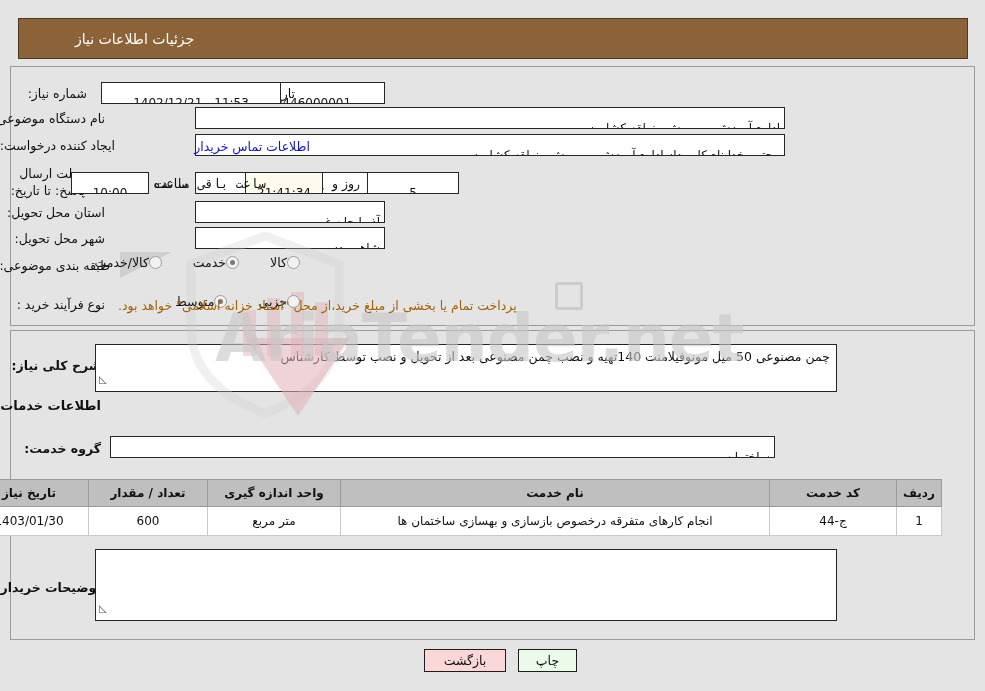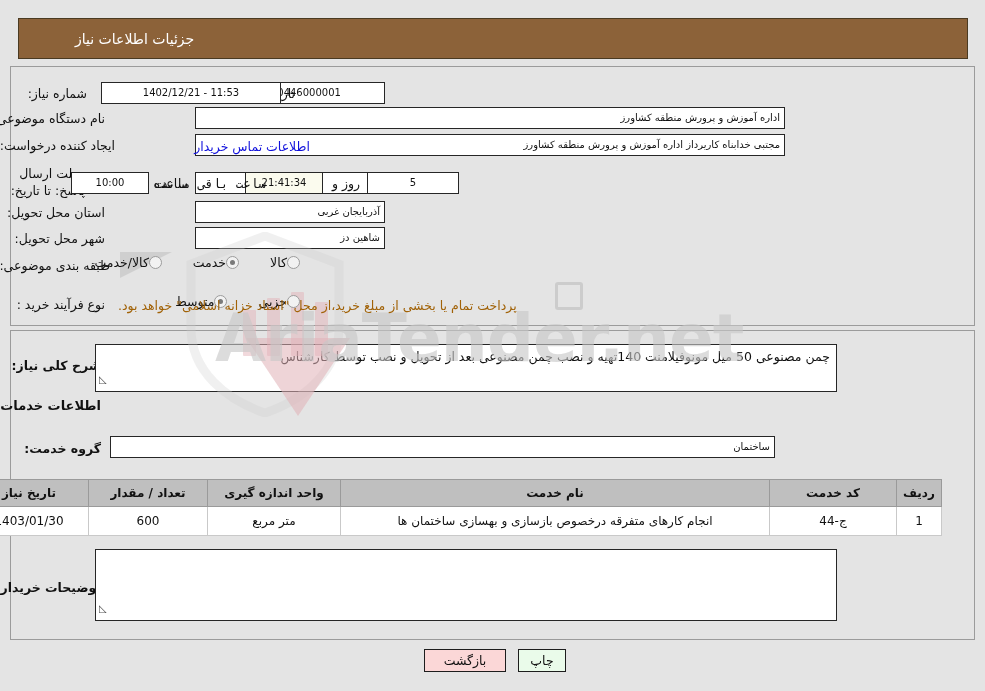--- a/index.html
+++ b/index.html
@@ -128,23 +128,23 @@
     z-index: 4;
   }
   .lbl-b { font-weight: bold; }
   .fld {
     position: absolute;
     background: #ffffff;
     border: 1px solid #262626;
     box-sizing: border-box;
     height: 22px;
     line-height: 20px;
-    font-size: 10px;
-    color: #111;
-    padding: 0 4px;
+    font-size: 12px;
+    color: #111;
+    padding: 10px 4px;
     white-space: nowrap;
     overflow: hidden;
     z-index: 4;
   }
   .fld.center { text-align: center; }
   .fld.right  { text-align: right; }
   .fld.timer  { background: #fbfbee; text-align: center; }
 
   .link {
     position: absolute;
@@ -267,21 +267,21 @@
     position: absolute;
     height: 23px;
     line-height: 21px;
     text-align: center;
     font-size: 12.5px;
     border: 1px solid #1d1d1d;
     box-sizing: border-box;
     cursor: pointer;
     z-index: 6;
   }
-  .btn-print { left: 518px; top: 649px; width: 48px; background: #eafbea; color: #111; }
+  .btn-print { left: 518px; top: 649px; width: 59px; background: #eafbea; color: #111; }
   .btn-back  { left: 424px; top: 649px; width: 82px; background: #fbd7d7; color: #111; }
 </style>
 </head>
 <body>
 
 <div class="page">
 
   <div class="header-bar">
     <span class="header-title">جزئیات اطلاعات نیاز</span>
   </div>

